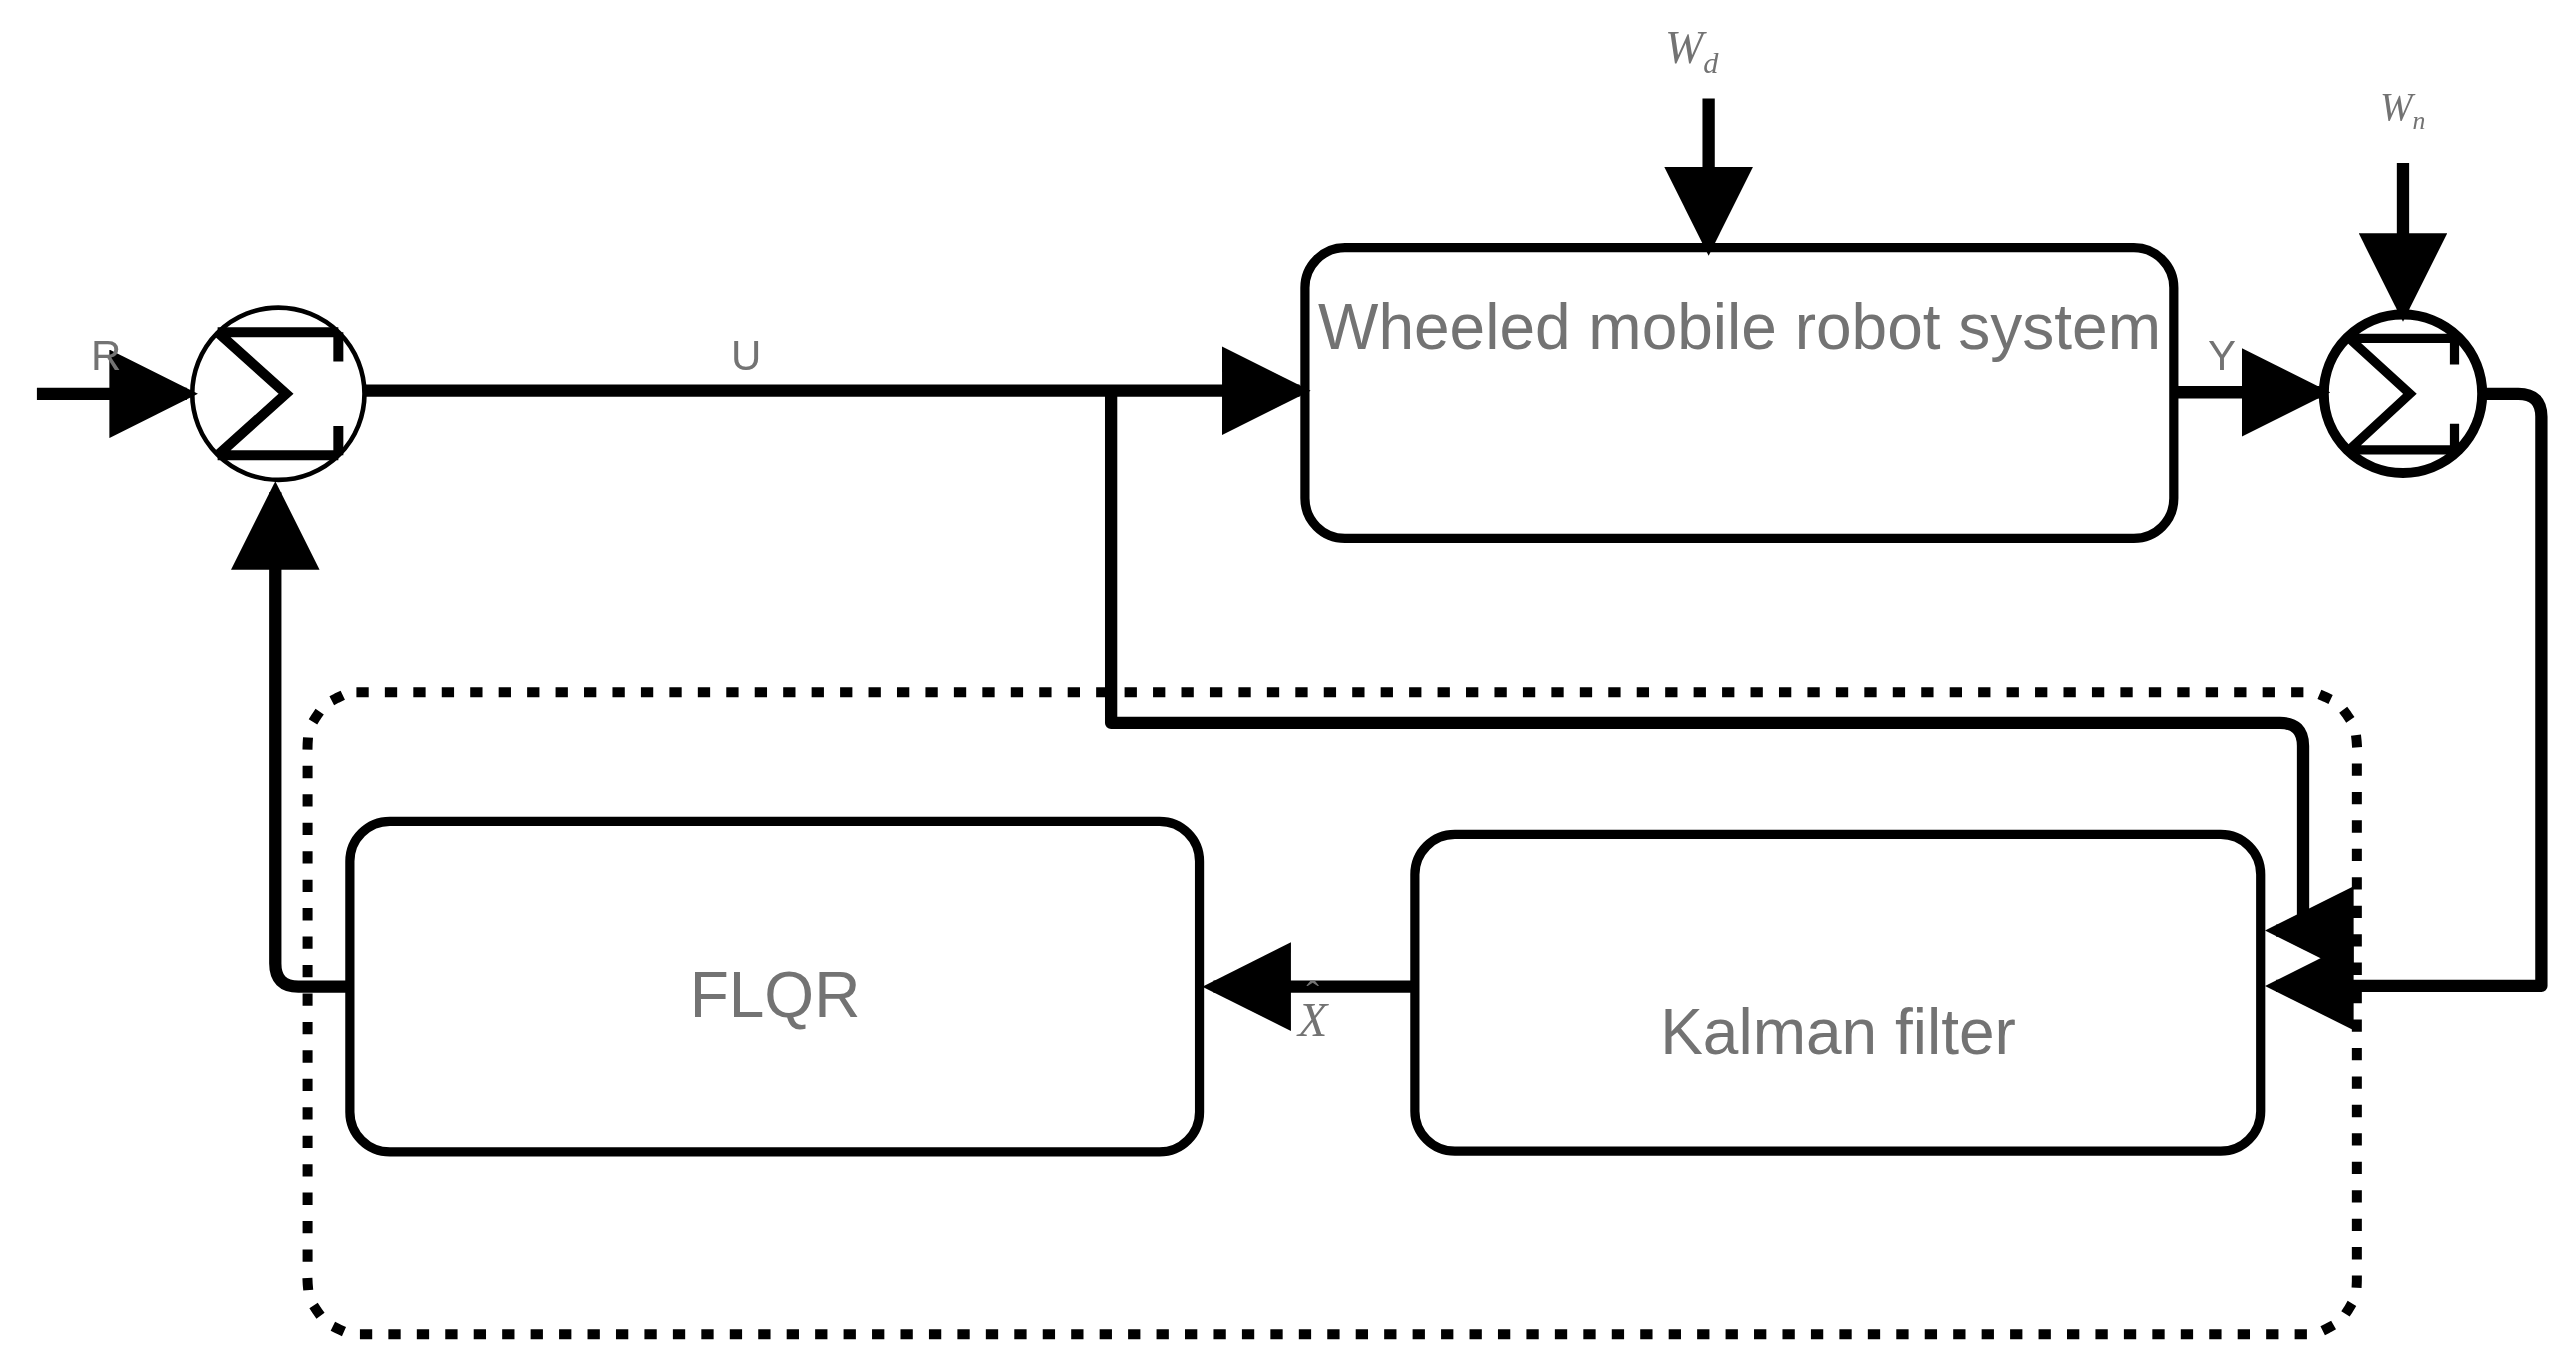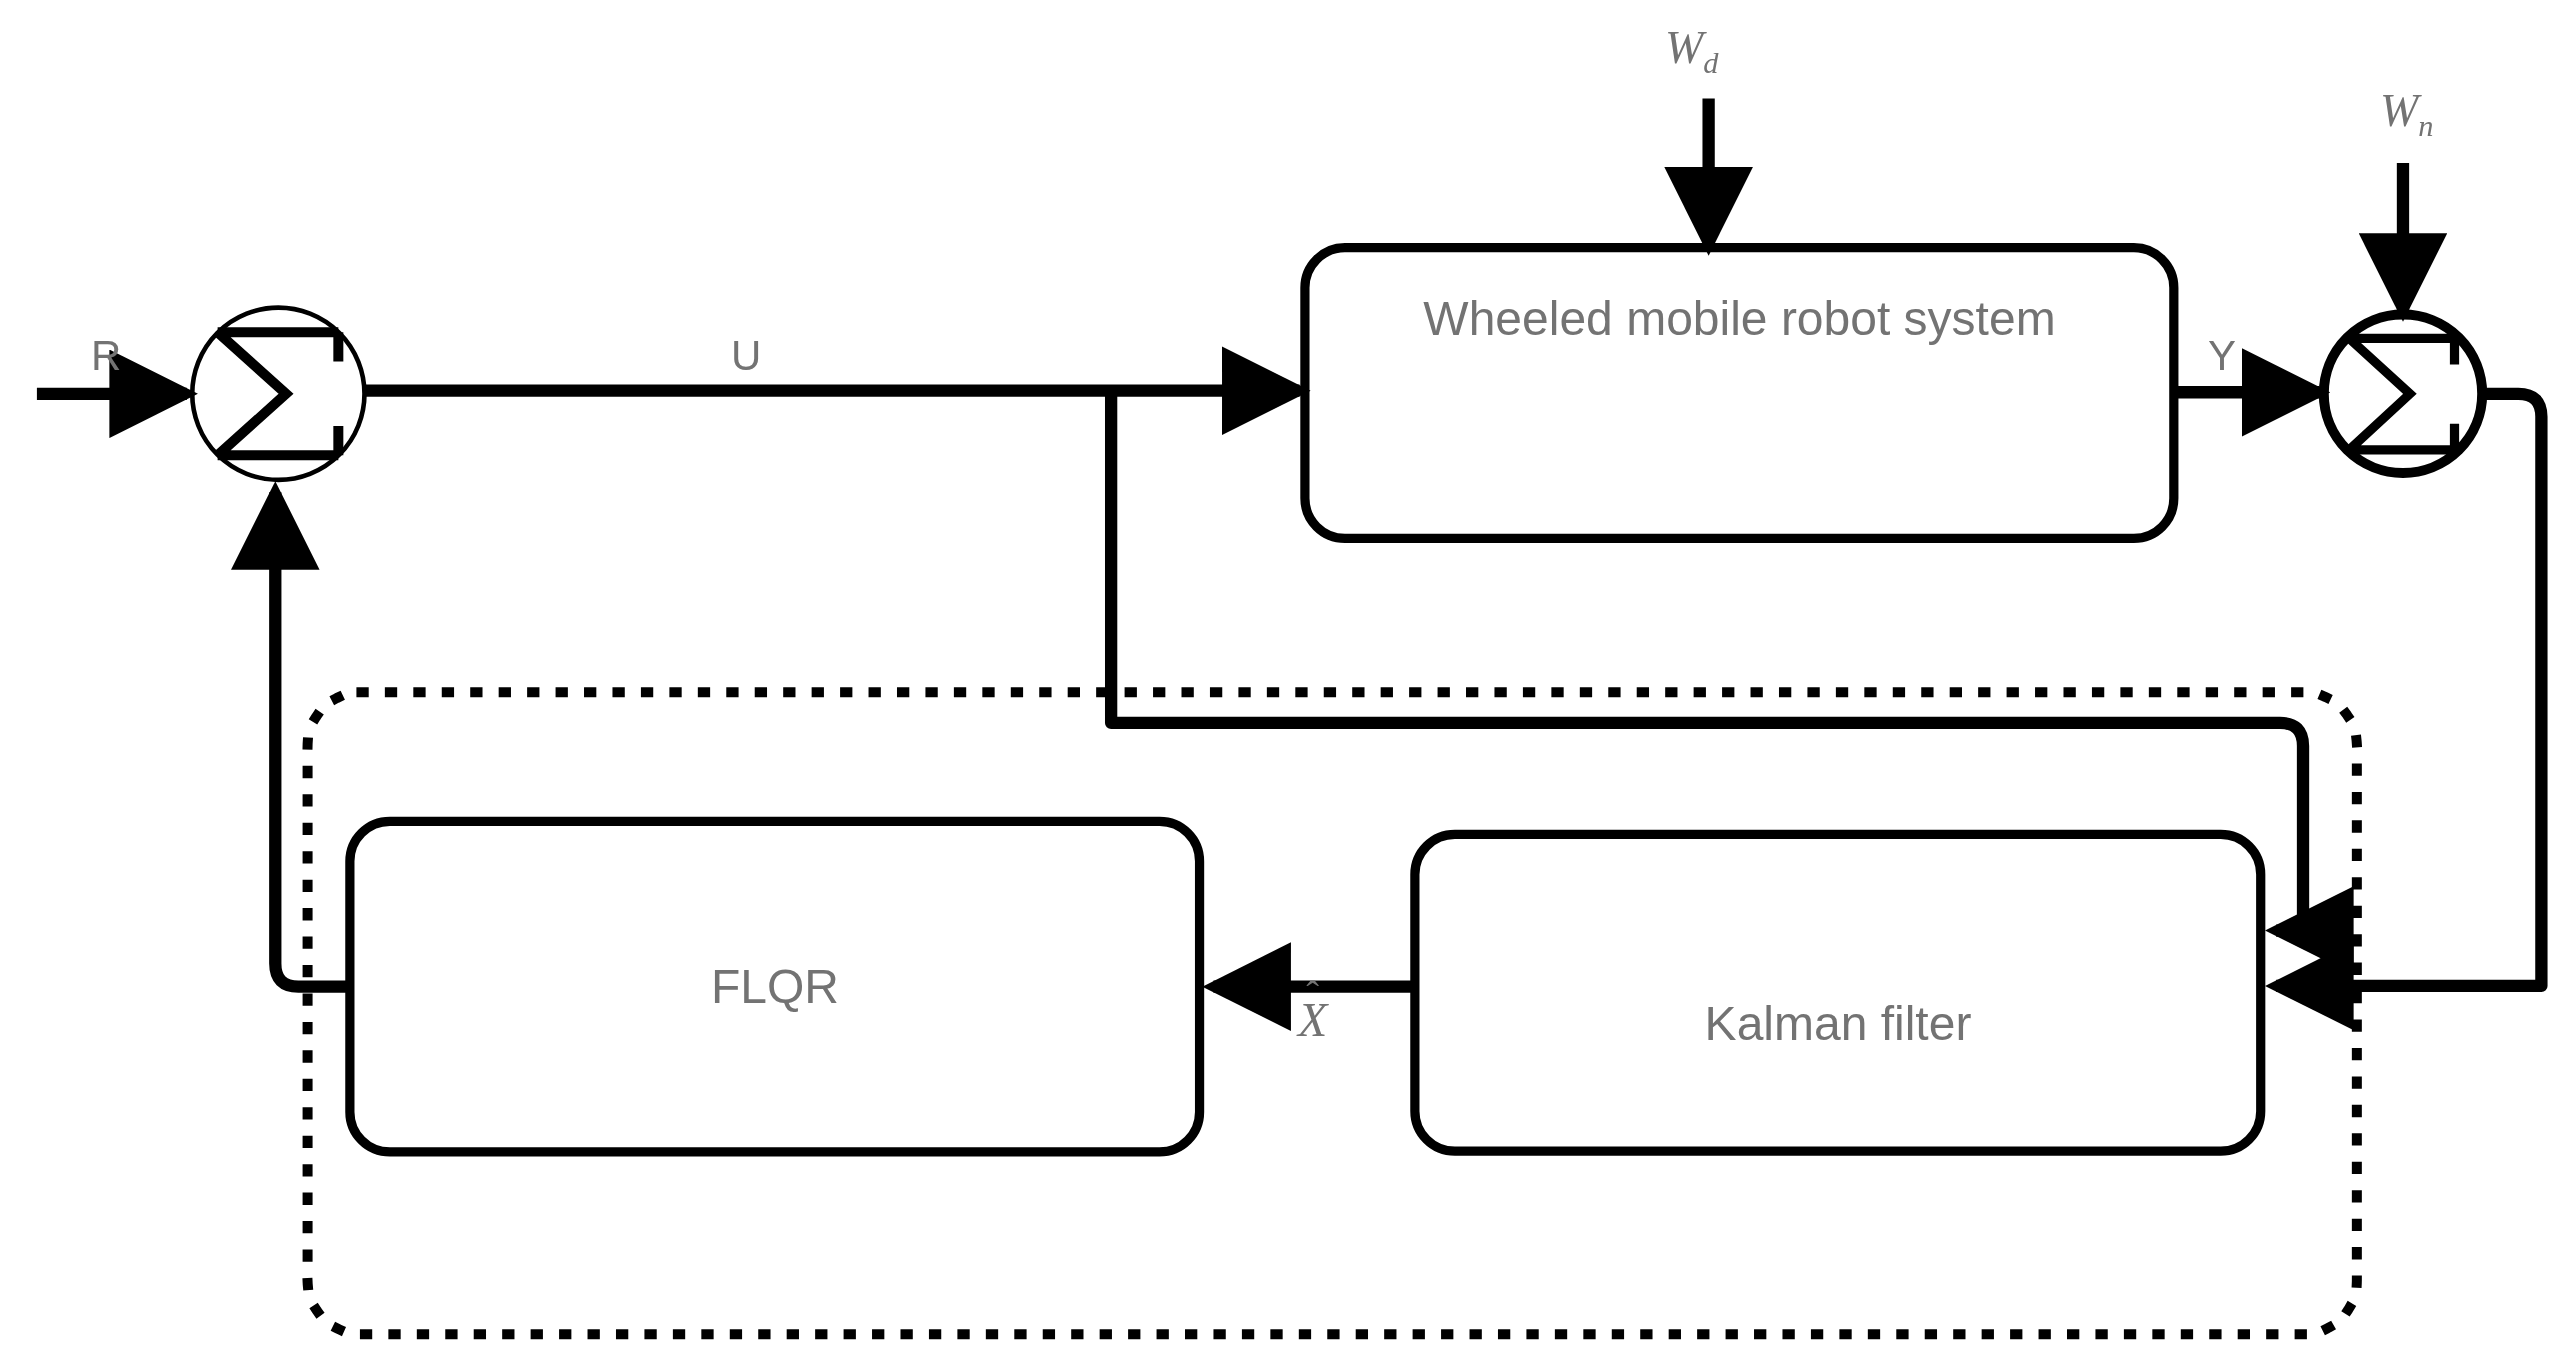--- a/index.html
+++ b/index.html
@@ -2,21 +2,21 @@
 <html style="font-size:12.3px"><head>
 <meta charset="utf-8">
 <style>
   html,body{margin:0;padding:0;background:#ffffff;}
   body{width:2576px;height:1372px;overflow:hidden;
        font-family:"Liberation Sans",sans-serif;}
   #stage{position:relative;width:2576px;height:1372px;background:#fff;}
   svg{position:absolute;left:0;top:0;width:2576px;height:1372px;}
   .lbl{position:absolute;color:#737373;font-family:"Liberation Sans",sans-serif;
        white-space:nowrap;line-height:1.12;}
-  .blocktext{font-size:48px;text-align:center;}
+  .blocktext{font-size:64px;text-align:center;}
   .sig{font-size:42px;}
   .math{font-family:"Liberation Serif",serif;font-style:italic;font-size:46px;}
   .math sub{font-size:0.66em;font-style:italic;}
   .hat{position:relative;display:inline-block;}
   .hat .hatmark{position:absolute;left:50%;top:-0.52em;transform:translateX(-50%);
        font-style:normal;font-size:0.8em;}
 </style>
 </head>
 <body>
 
@@ -69,21 +69,21 @@
   </svg>
 
   <div class="lbl sig" style="left:91px; top:332px;">R</div>
 
   <div class="lbl sig" style="left:731px; top:332px;">U</div>
 
   <div class="lbl sig" style="left:2208px; top:332px;">Y</div>
 
   <div class="lbl math" style="left:1665px; top:21.5px;"><span>W</span><sub>d</sub></div>
 
-  <div class="lbl math" style="left:2380px; top:85px; font-size:46px;"><span>W</span><sub>n</sub></div>
+  <div class="lbl math" style="left:2380px; top:85px; font-size:39px;"><span>W</span><sub>n</sub></div>
 
   <div class="lbl math" style="left:1298px; top:993px; font-size:48px;"><span class="hat"><span class="hatmark">ˆ</span><span>X</span></span></div>
 
   <div class="lbl blocktext" style="left:1305px; top:292px; width:869px;">
     <div>Wheeled mobile robot system</div>
   </div>
 
   <div class="lbl blocktext" style="left:350px; top:960px; width:850px;text-align:center;">FLQR</div>
 
   <div class="lbl blocktext" style="left:1415px; top:961px; width:846px;margin-top:36px;">Kalman filter</div>

